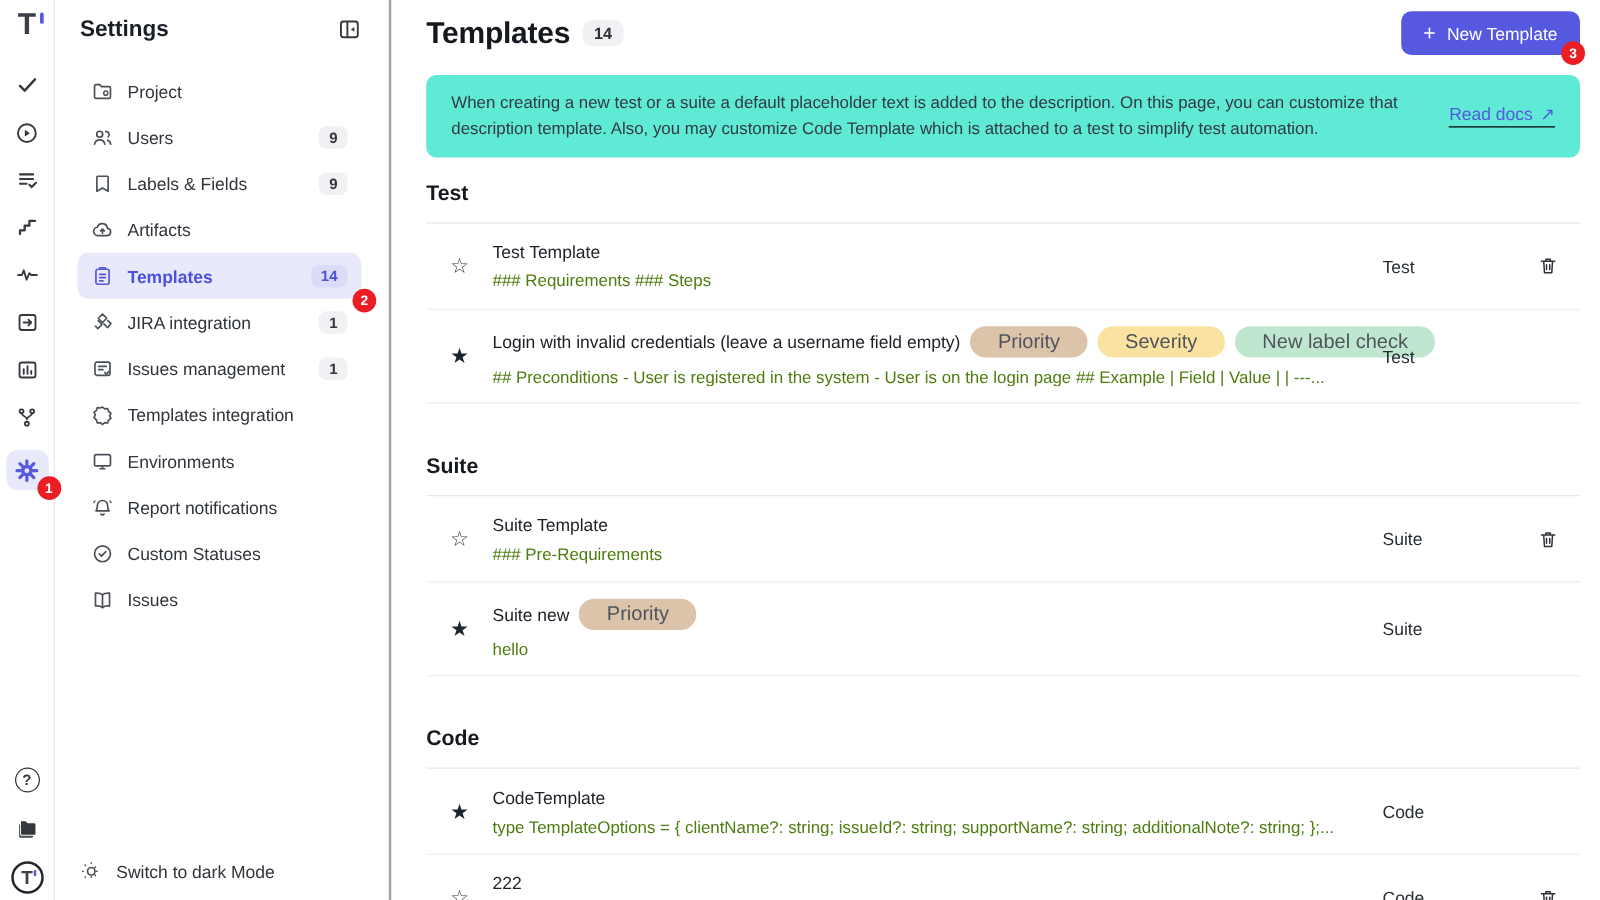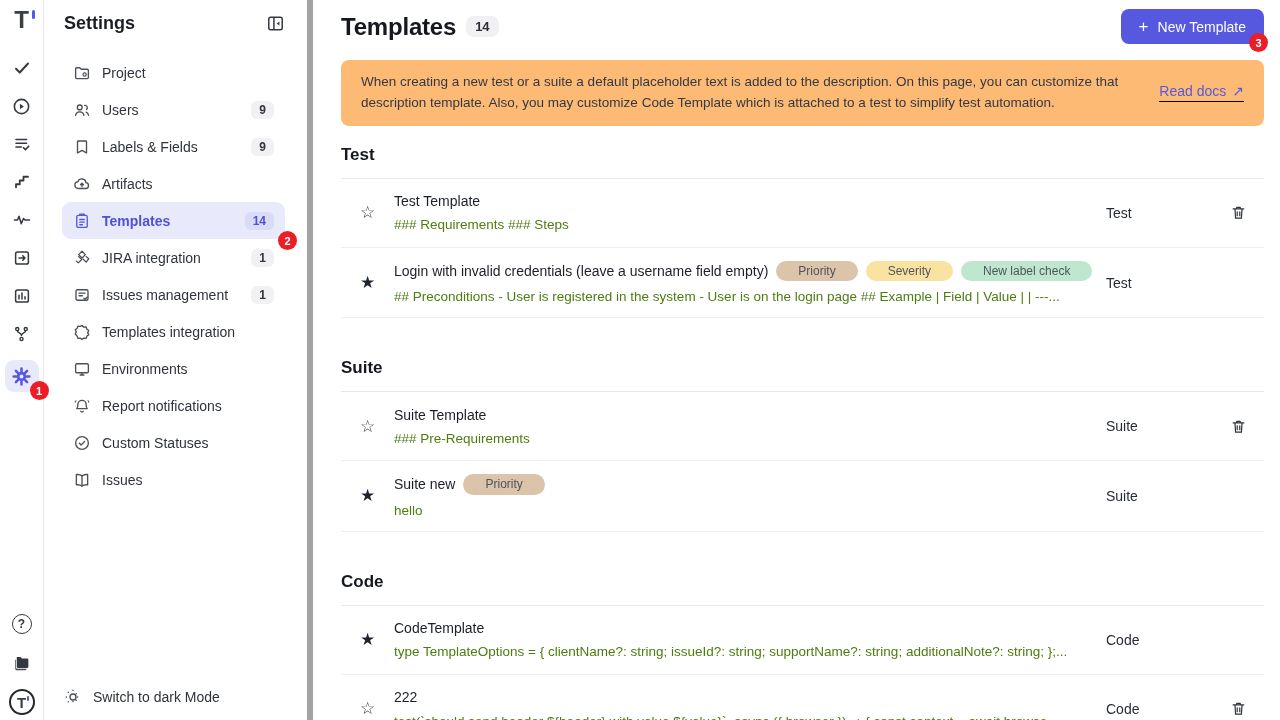--- a/index.html
+++ b/index.html
@@ -45,21 +45,21 @@
     background:#eb1d25; color:#fff; font-size:11px; font-weight:700;
     display:flex; align-items:center; justify-content:center; z-index:5;
   }
   .ann-1 { right:-10px; bottom:-8px; }
   .ann-2 { right:-12px; bottom:-11px; }
   .ann-3 { right:-4px; bottom:-8px; }
 
   
   .sidebar {
     position:absolute; left:44px; top:0; width:269px; height:720px;
-    border-right:6px solid #a3a3a3; background:#fff;
+    border-right:2px solid #a3a3a3; background:#fff;
     display:flex; flex-direction:column;
   }
   .sidebar-head {
     display:flex; align-items:center; justify-content:space-between;
     padding:13px 22px 12px 20px;
   }
   .sidebar-title { font-size:18px; font-weight:700; color:#1a1e26; }
   .collapse-btn { color:#34383f; cursor:pointer; }
   .side-nav { padding:8px 22px 0 18px; display:flex; flex-direction:column; }
   .side-item {
@@ -89,21 +89,21 @@
     border-radius:8px; padding:4px 9px; line-height:1;
   }
   .new-template-btn {
     position:relative; margin-left:auto; background:#5659df; color:#fff; border:none;
     font-family:inherit; font-size:14px; font-weight:500; border-radius:8px;
     padding:9px 18px; display:flex; align-items:center; gap:9px; cursor:pointer;
   }
   .new-template-btn .plus { font-size:17px; font-weight:400; line-height:1; }
 
   .banner {
-    margin-top:16px; background:#fdba74; border-radius:8px;
+    margin-top:16px; background:#5eead4; border-radius:8px;
     padding:12px 20px; display:flex; align-items:center; gap:26px;
   }
   .banner-text { flex:1; font-size:13.5px; line-height:1.55; color:#333845; }
   .read-docs {
     flex:none; display:flex; align-items:center; gap:6px; color:#5659df; font-size:14px;
     text-decoration:none; border-bottom:1px solid #000000; padding-bottom:2px; cursor:pointer;
   }
 
   .section-heading { font-size:17px; font-weight:700; color:#15181f; margin-top:19px; }
   .section-heading.gap { margin-top:40px; }
@@ -113,21 +113,21 @@
     display:flex; align-items:center; min-height:69px;
     border-bottom:1px solid #edeef1; padding-left:19px; cursor:pointer;
   }
   .star { flex:none; width:17px; margin-right:17px; font-size:17px; line-height:1; cursor:pointer; }
   .star.filled { color:#1e2430; }
   .star.outline { color:#3a404a; }
   .row-body { flex:1; min-width:0; padding:13px 0; }
   .row-title-line { display:flex; align-items:center; gap:8px; }
   .row-title { font-size:14px; font-weight:400; color:#1b1f27; white-space:nowrap; }
   .tag {
-    font-size:12px; color:#4f545c; border-radius:999px; padding:3px 22px; line-height:1.2; white-space:nowrap;
+    font-size:16px; color:#4f545c; border-radius:999px; padding:3px 22px; line-height:1.2; white-space:nowrap;
   }
   .tag-priority { background:#dcc4ab; }
   .tag-severity { background:#fae3a1; }
   .tag-green    { background:#bfe7cf; }
   .row-subtitle {
     margin-top:8px; font-size:13.5px; color:#4d7c0f; white-space:nowrap; overflow:hidden;
   }
   .row-right {
     flex:none; width:158px; display:flex; align-items:center; justify-content:space-between;
     padding-right:16px;

